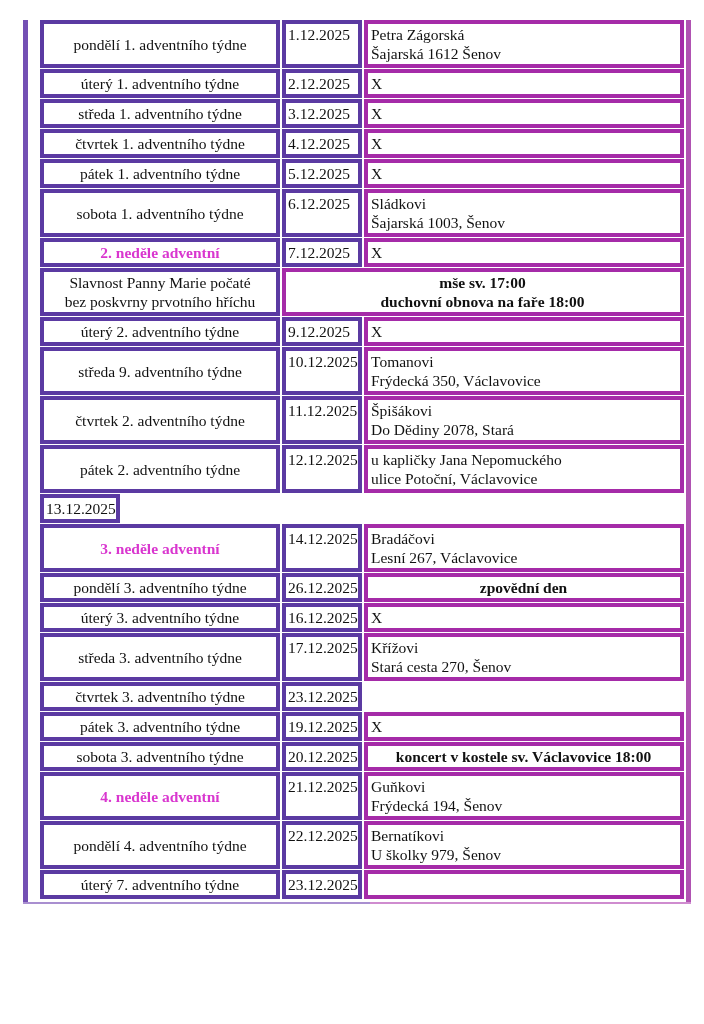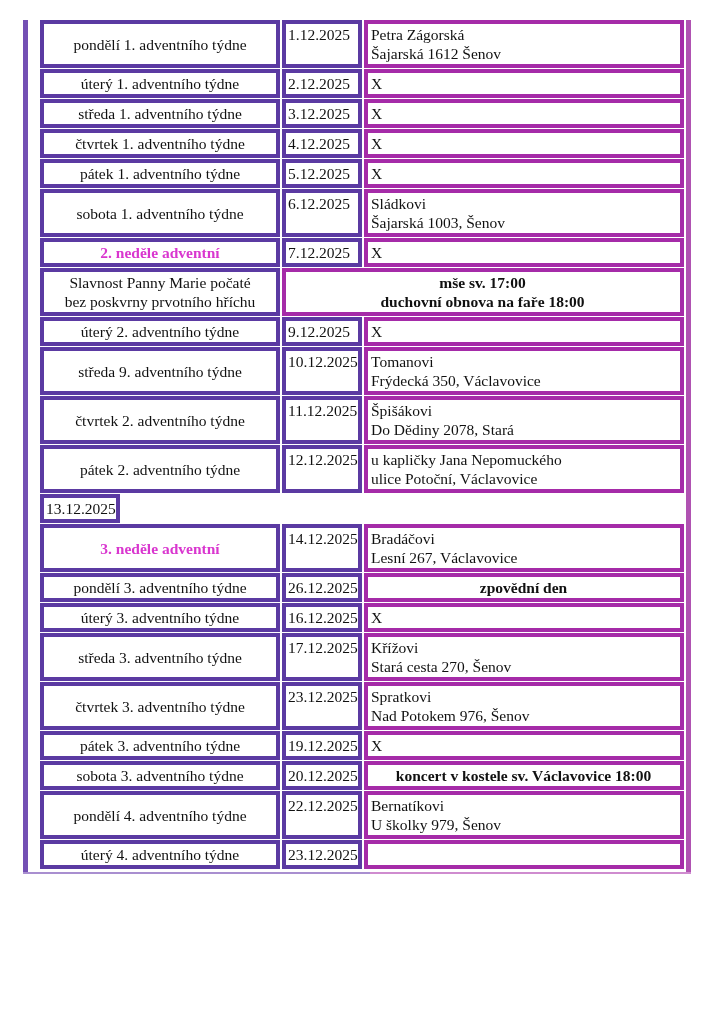--- a/index.html
+++ b/index.html
@@ -194,43 +194,47 @@
   <div class="row">
     <div class="cell day-cell">středa 3. adventního týdne</div>
     <div class="cell date-cell">17.12.2025</div>
     <div class="cell info-cell">Křížovi
 Stará cesta 270, Šenov</div>
   </div>
 
   <div class="row">
     <div class="cell day-cell">čtvrtek 3. adventního týdne</div>
     <div class="cell date-cell">23.12.2025</div>
-    <div class="cell info-cell">Spratkovi
-Nad Potokem 976, Šenov</div>
   </div>
 
   <div class="row">
     <div class="cell day-cell">pátek 3. adventního týdne</div>
     <div class="cell date-cell">19.12.2025</div>
     <div class="cell info-cell">X</div>
   </div>
 
   <div class="row">
     <div class="cell day-cell">sobota 3. adventního týdne</div>
     <div class="cell date-cell">20.12.2025</div>
     <div class="cell info-cell bold">koncert v kostele sv. Václavovice 18:00</div>
   </div>
 
+  <div class="row">
+    <div class="cell day-cell highlight">4. neděle adventní</div>
+    <div class="cell date-cell">21.12.2025</div>
+    <div class="cell info-cell">Guňkovi
+Frýdecká 194, Šenov</div>
+  </div>
 
   <div class="row">
     <div class="cell day-cell">pondělí 4. adventního týdne</div>
     <div class="cell date-cell">22.12.2025</div>
     <div class="cell info-cell">Bernatíkovi
 U školky 979, Šenov</div>
   </div>
 
   <div class="row">
-    <div class="cell day-cell">úterý 4. adventního týdne</div>
+    <div class="cell day-cell">úterý 7. adventního týdne</div>
     <div class="cell date-cell">23.12.2025</div>
     <div class="cell info-cell"></div>
   </div>
 </div>
 </div>
 
 </body></html>

